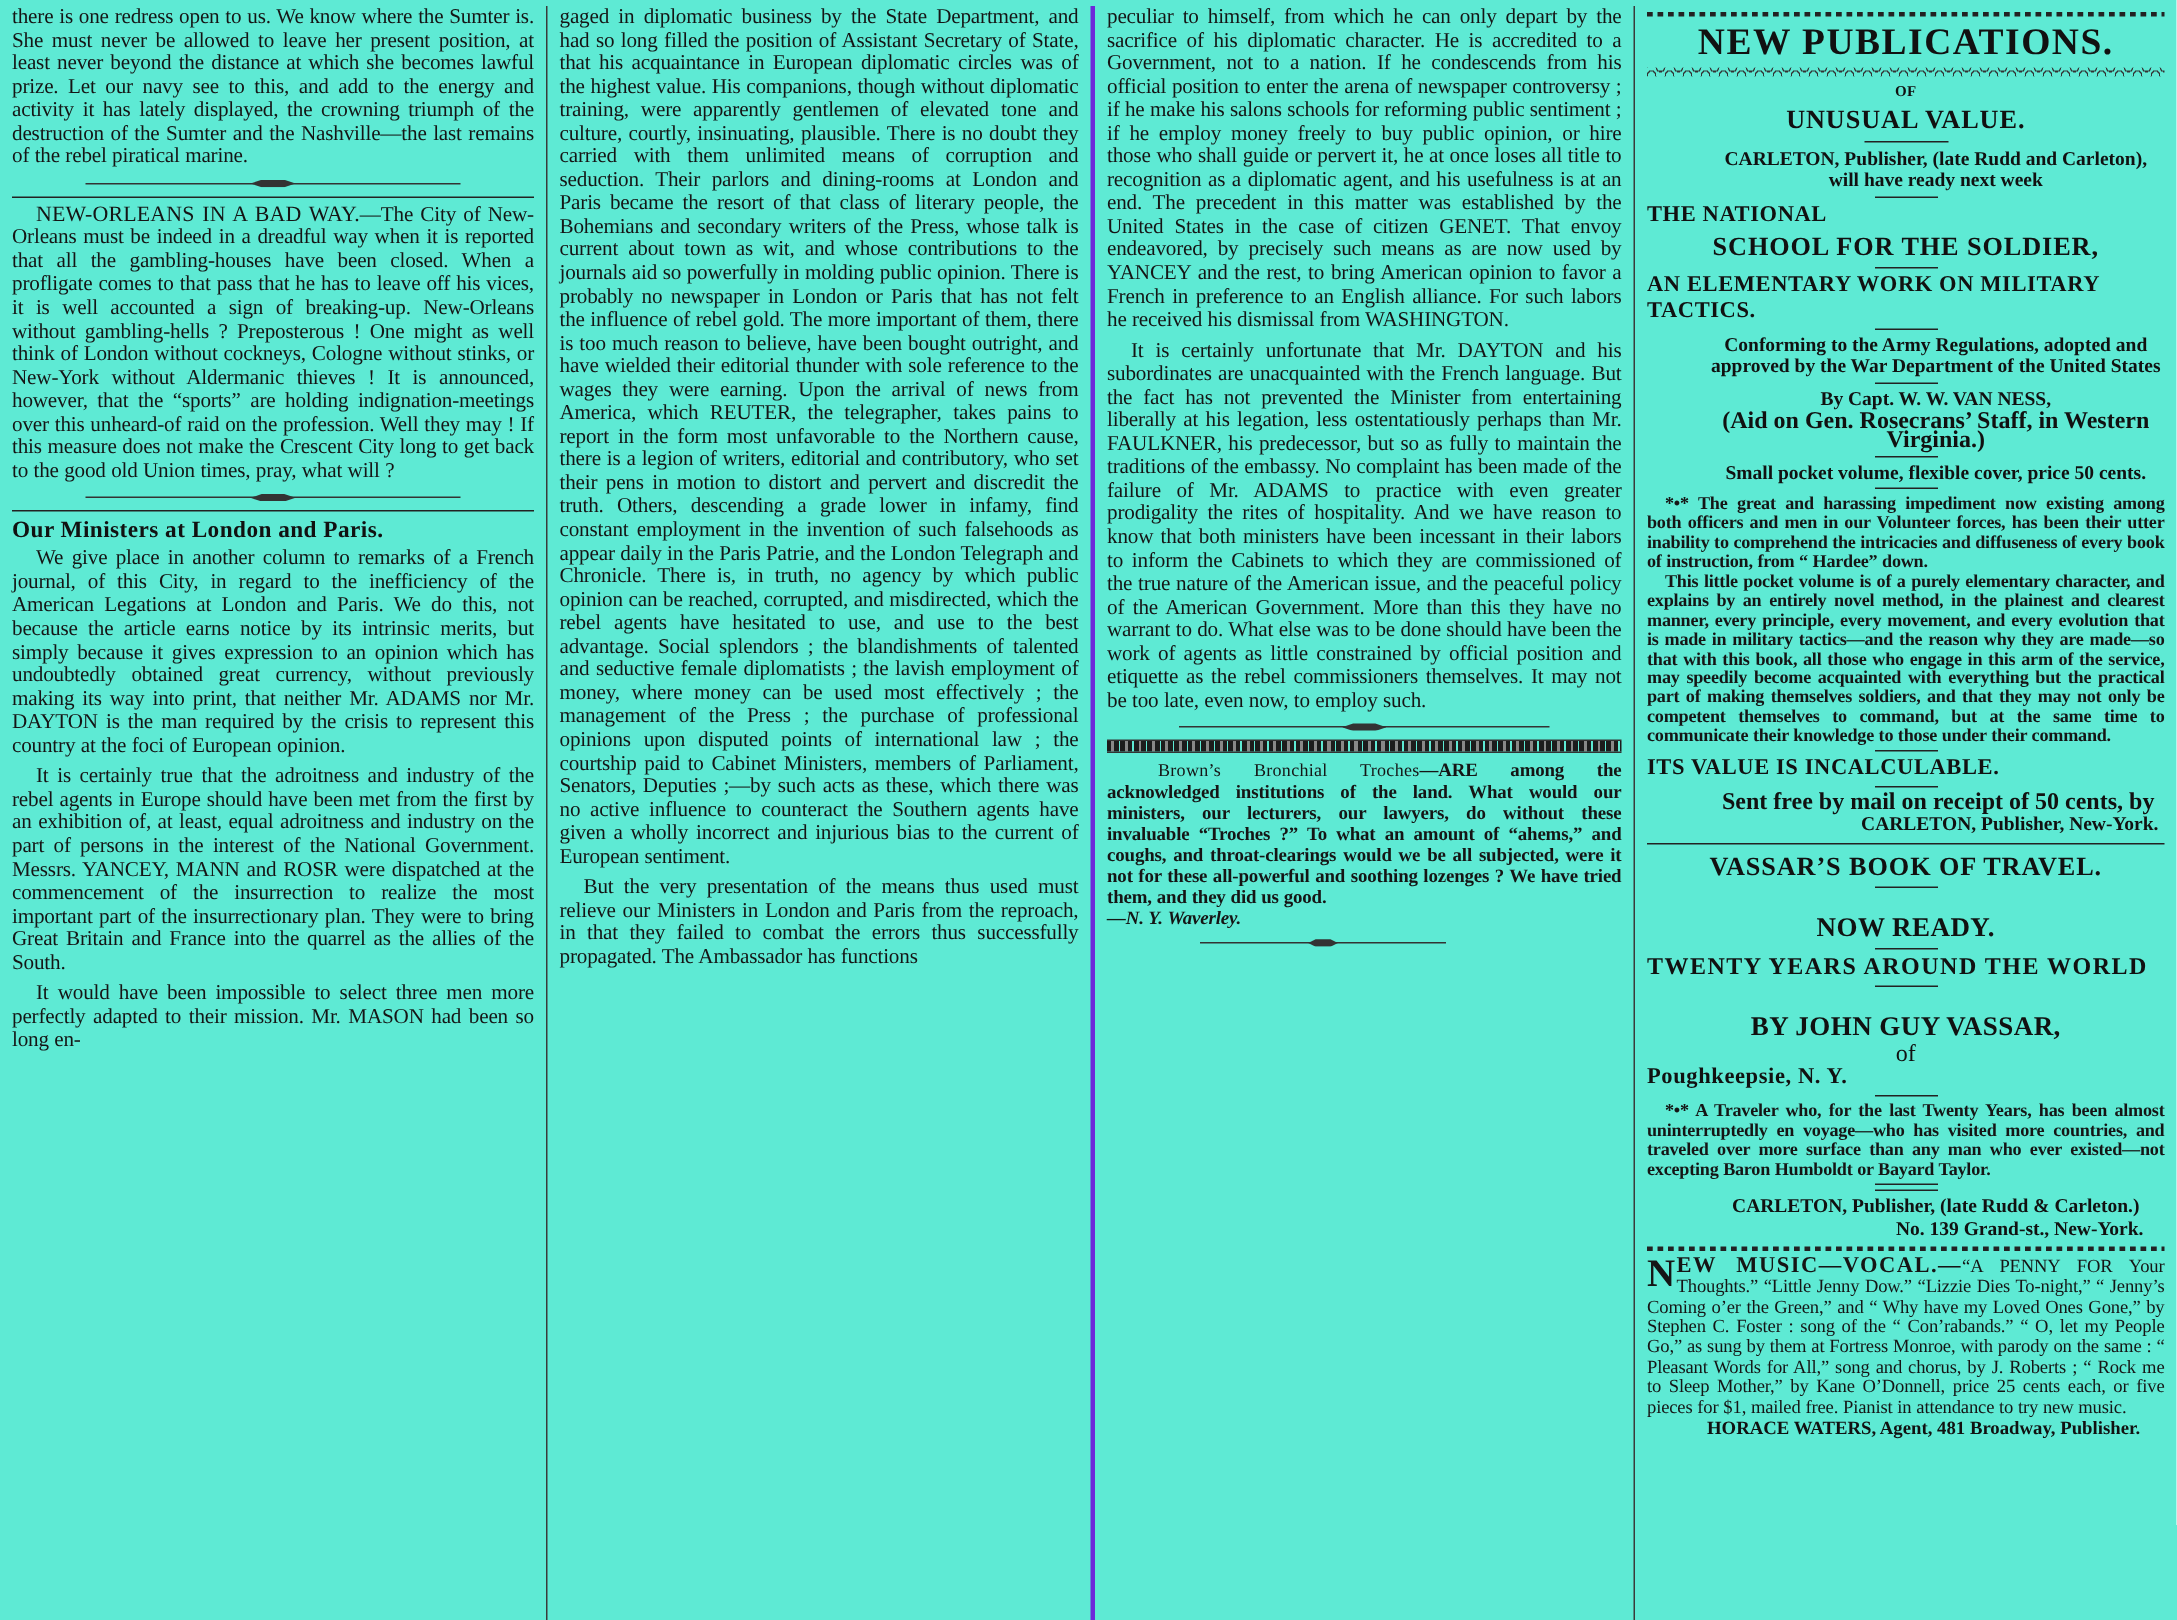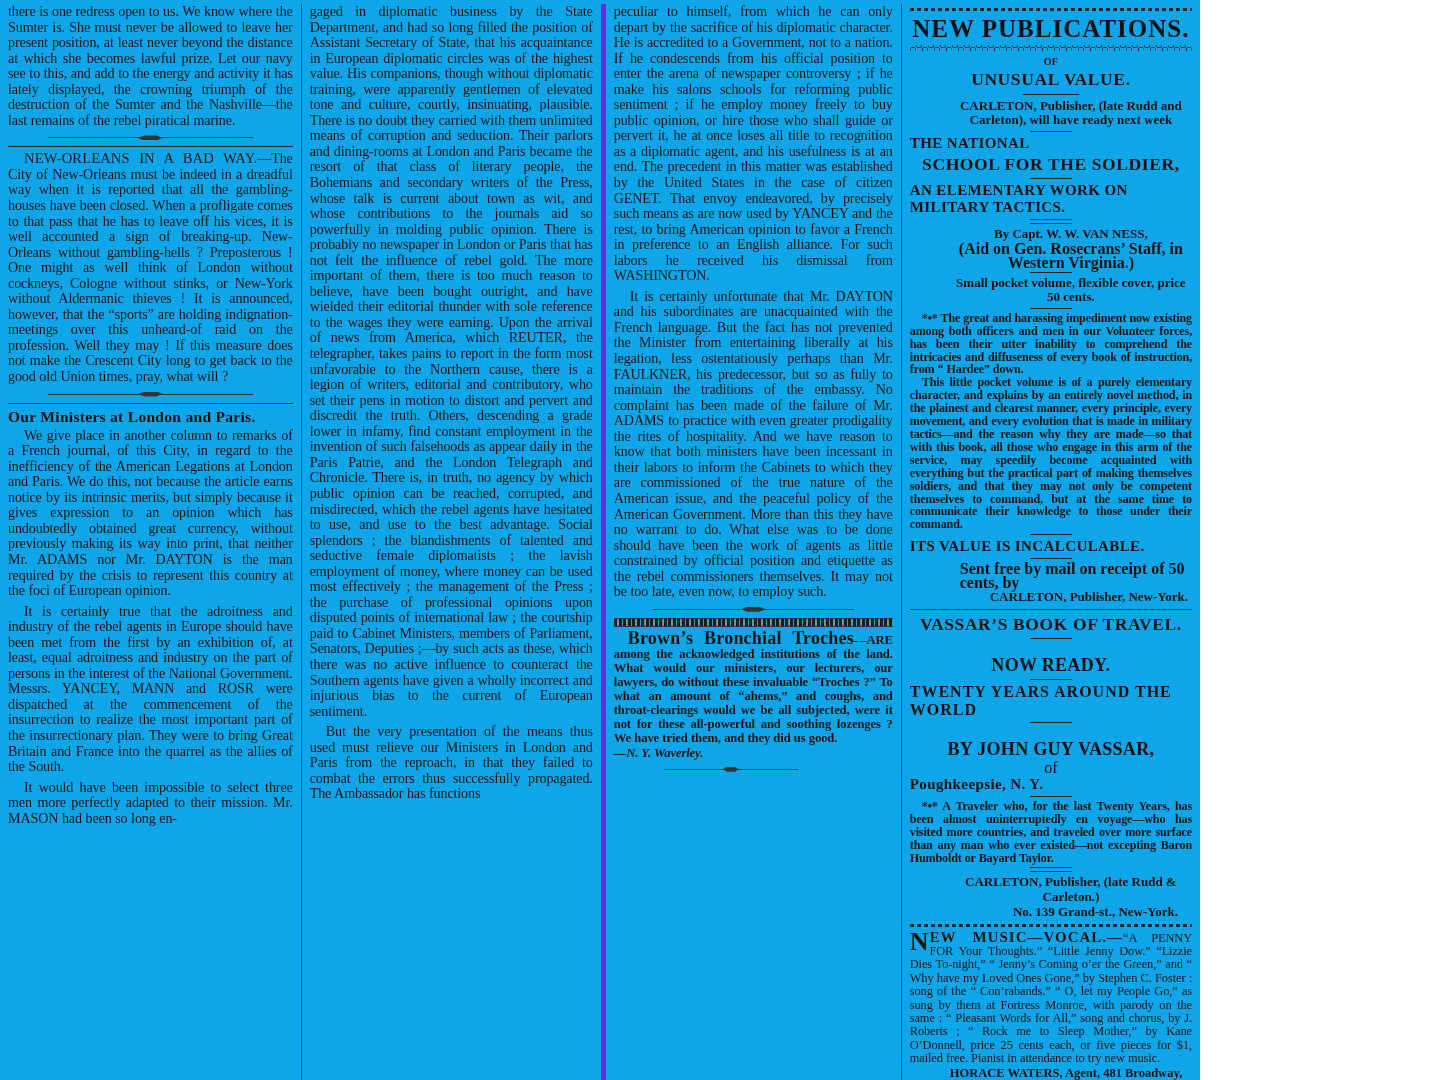--- a/index.html
+++ b/index.html
@@ -10,37 +10,37 @@
   }
   body {
     width: 1451px;
     height: 1080px;
     overflow: hidden;
     font-family: "Liberation Serif", "DejaVu Serif", serif;
     color: #111;
   }
   #page {
     position: relative;
-    width: 1200px;
+    width: 1451px;
     height: 1080px;
-    background: #0ea5e9;
+    background: #5eead4;
     box-sizing: border-box;
     display: flex;
     padding: 4px 0 0 0;
   }
   
   .col {
     position: relative;
     box-sizing: border-box;
     padding: 0 8px;
     overflow: hidden;
   }
   .col-1 { width: 364px; }
   .col-2 { width: 363px; border-left: 1px solid #3a3a3a; }
-  .col-3 { width: 362px; border-left: 5px solid #6d28d9; }
+  .col-3 { width: 362px; border-left: 3px solid #6d28d9; }
   .col-4 { width: 362px; border-left: 1px solid #3a3a3a; }
 
   
   p {
     margin: 0;
     text-align: justify;
     text-justify: inter-word;
     font-size: 14.1px;
     line-height: 15.55px;
     letter-spacing: -0.12px;
@@ -208,23 +208,24 @@
   }
   .troches .body {
     font-size: 12.6px;
     line-height: 14.1px;
     text-align: justify;
     margin: 0;
     font-weight: bold;
     letter-spacing: -0.1px;
   }
   .troches .lead {
-    font-weight: bold;
-    font-size: 18px;
+    font-weight: normal;
+    font-size: 12px;
     letter-spacing: 0.2px;
+    margin-left: 20px;
   }
   .spacer-sm { height: 5px; }
 </style>
 </head>
 <body>
 
 <div id="page">
 
   <div class="col col-1">
 
@@ -286,20 +287,21 @@
       <div class="adhead-tiny">OF</div>
       <div class="adhead-l">UNUSUAL VALUE.</div>
       <hr class="rule-short">
       <div class="adline-c bold">CARLETON, Publisher, (late Rudd and Carleton), will have ready next week</div>
       <hr class="rule-shorter">
       <div class="adhead-m">THE NATIONAL</div>
       <div class="adhead-l">SCHOOL FOR THE SOLDIER,</div>
       <hr class="rule-shorter">
       <div class="adhead-m">AN ELEMENTARY WORK ON MILITARY TACTICS.</div>
       <hr class="rule-shorter">
+      <div class="adline-c bold">Conforming to the Army Regulations, adopted and approved by the War Department of the United States</div>
       <hr class="rule-shorter">
       <div class="adline-c bold">By Capt. W. W. VAN NESS,</div>
       <div class="adline-c bold sm">(Aid on Gen. Rosecrans’ Staff, in Western Virginia.)</div>
       <hr class="rule-shorter">
       <div class="adline-c bold">Small pocket volume, flexible cover, price 50 cents.</div>
       <hr class="rule-shorter">
       <p class="ad-body ind">
         <span>*•*</span>
         <span>The great and harassing impediment now existing among both officers and men in our Volunteer forces, has been their utter inability to comprehend the intricacies and diffuseness of every book of instruction, from “ Hardee” down.</span>
       </p>

